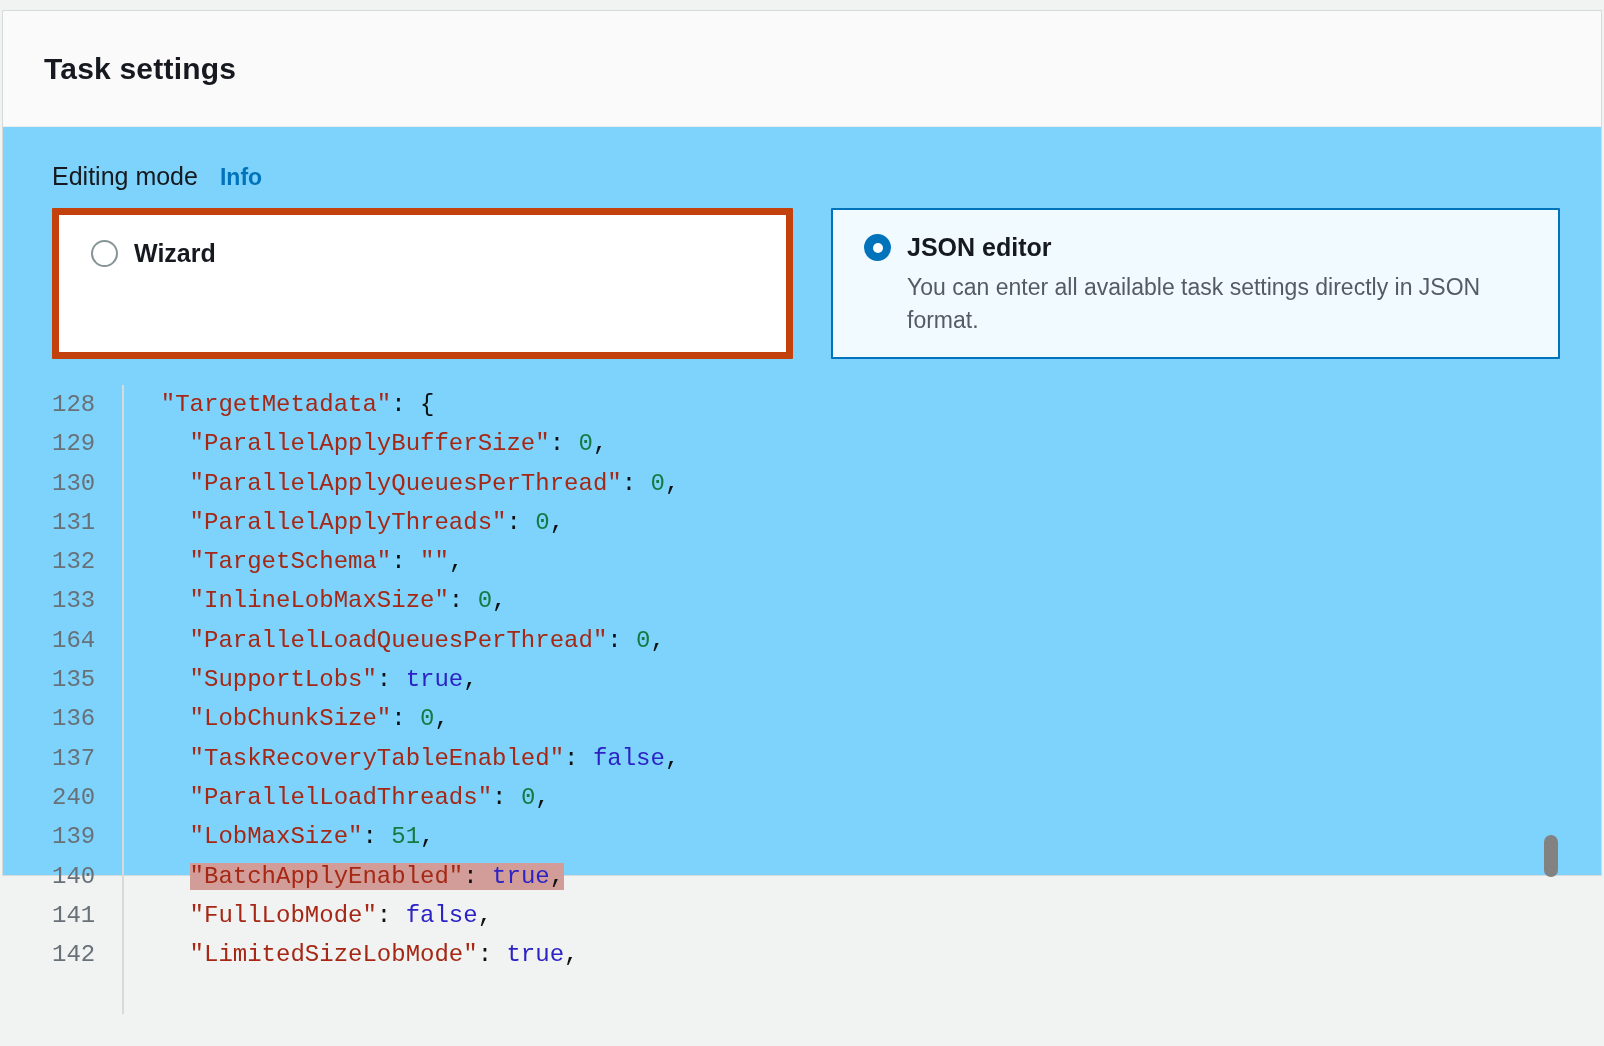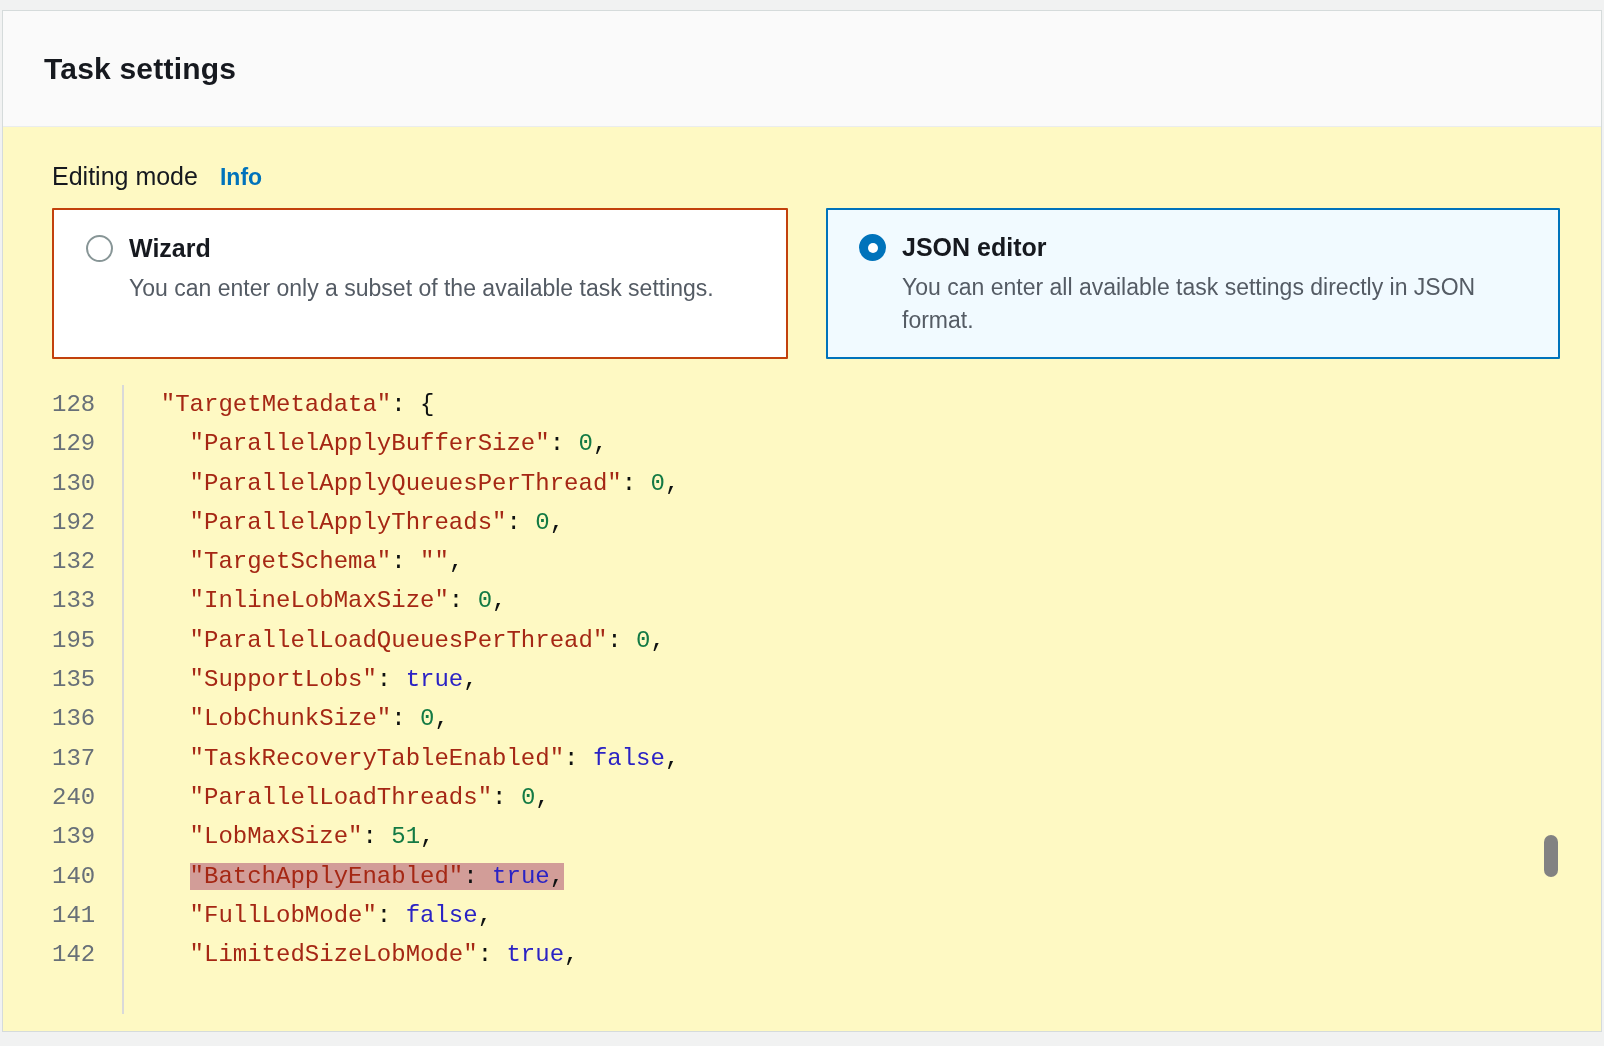--- a/index.html
+++ b/index.html
@@ -4,36 +4,36 @@
 <style>
   * { margin:0; padding:0; box-sizing:border-box; }
   html,body { width:1604px; height:1046px; overflow:hidden; }
   body {
     background:#f1f2f2;
     font-family:"Liberation Sans","DejaVu Sans",sans-serif;
     color:#16191f;
     position:relative;
   }
   .card {
-    position:absolute; left:2px; top:10px; width:1600px; height:1022px;
-    background:#fef9c3; border:1px solid #d5dbdb;
+    position:absolute; left:2px; top:10px; width:1600px; height:866px;
+    background:#7dd3fc; border:1px solid #d5dbdb;
   }
   .card-header {
     height:116px; background:#fafafa; border-bottom:1px solid #eaeded;
     display:flex; align-items:center; padding:0 41px;
   }
   .card-title { font-size:30px; font-weight:700; color:#16191f; letter-spacing:0.2px; }
   .card-body { padding:0 41px;margin-left:8px; }
   .field-label-row { margin-top:35px; display:flex; align-items:baseline; height:33px; }
   .field-label { font-size:25px; color:#16191f; }
   .info-link { font-size:23px; font-weight:700; color:#0073bb; margin-left:22px; text-decoration:none; cursor:pointer; }
   .tiles { display:flex; gap:38px; margin-top:13px; }
   .tile {
     flex:1 1 0; height:151px; background:#ffffff;
-    border:2px solid #c2410c; border-radius:1px;
+    border:7px solid #c2410c; border-radius:1px;
     padding:24px 30px 0 32px; cursor:pointer;
   }
   .tile.selected {
     background:#f1faff; border:2px solid #0073bb; padding:23px 29px 0 31px;
   }
   .tile-head { display:flex; align-items:center; }
   .radio {
     width:27px; height:27px; border-radius:50%; background:#ffffff;
     border:2px solid #879596; flex:0 0 auto;
     display:flex; align-items:center; justify-content:center;
@@ -81,21 +81,20 @@
       <a class="info-link">Info</a>
     </div>
 
     <div class="tiles">
 
       <div class="tile">
         <div class="tile-head">
           <span class="radio"></span>
           <span class="tile-title">Wizard</span>
         </div>
-        <div class="tile-desc">You can enter only a subset of the available task settings.</div>
       </div>
 
       <div class="tile selected">
         <div class="tile-head">
           <span class="radio on">
             <span class="radio-dot"></span>
           </span>
           <span class="tile-title">JSON editor</span>
         </div>
         <div class="tile-desc">You can enter all available task settings directly in JSON format.</div>
@@ -110,33 +109,33 @@
         </div>
         <div class="code-row">
           <span class="gutter">129</span>
           <div class="code-text"><span>    </span><span class="tok-key">"ParallelApplyBufferSize"</span><span class="tok-punct">: </span><span class="tok-num">0</span><span class="tok-punct">,</span></div>
         </div>
         <div class="code-row">
           <span class="gutter">130</span>
           <div class="code-text"><span>    </span><span class="tok-key">"ParallelApplyQueuesPerThread"</span><span class="tok-punct">: </span><span class="tok-num">0</span><span class="tok-punct">,</span></div>
         </div>
         <div class="code-row">
-          <span class="gutter">192</span>
+          <span class="gutter">131</span>
           <div class="code-text"><span>    </span><span class="tok-key">"ParallelApplyThreads"</span><span class="tok-punct">: </span><span class="tok-num">0</span><span class="tok-punct">,</span></div>
         </div>
         <div class="code-row">
           <span class="gutter">132</span>
           <div class="code-text"><span>    </span><span class="tok-key">"TargetSchema"</span><span class="tok-punct">: </span><span class="tok-key">""</span><span class="tok-punct">,</span></div>
         </div>
         <div class="code-row">
           <span class="gutter">133</span>
           <div class="code-text"><span>    </span><span class="tok-key">"InlineLobMaxSize"</span><span class="tok-punct">: </span><span class="tok-num">0</span><span class="tok-punct">,</span></div>
         </div>
         <div class="code-row">
-          <span class="gutter">195</span>
+          <span class="gutter">164</span>
           <div class="code-text"><span>    </span><span class="tok-key">"ParallelLoadQueuesPerThread"</span><span class="tok-punct">: </span><span class="tok-num">0</span><span class="tok-punct">,</span></div>
         </div>
         <div class="code-row">
           <span class="gutter">135</span>
           <div class="code-text"><span>    </span><span class="tok-key">"SupportLobs"</span><span class="tok-punct">: </span><span class="tok-bool">true</span><span class="tok-punct">,</span></div>
         </div>
         <div class="code-row">
           <span class="gutter">136</span>
           <div class="code-text"><span>    </span><span class="tok-key">"LobChunkSize"</span><span class="tok-punct">: </span><span class="tok-num">0</span><span class="tok-punct">,</span></div>
         </div>

